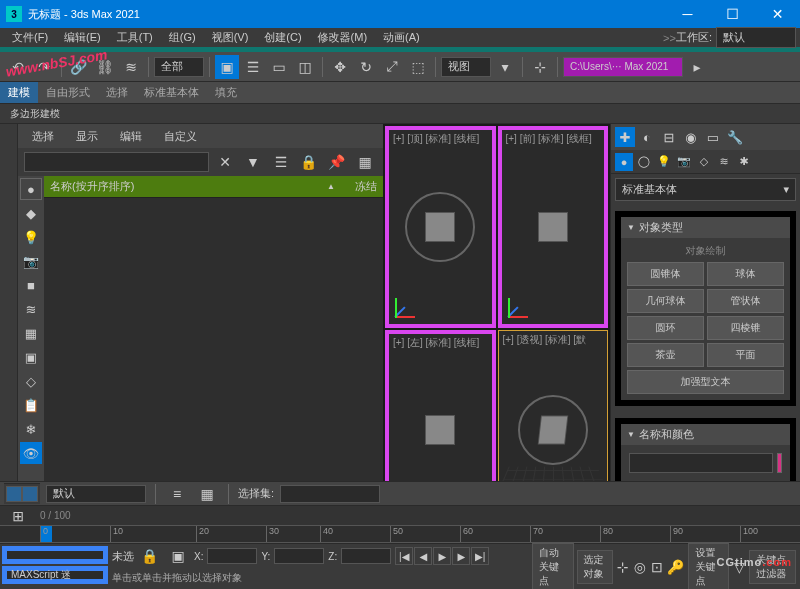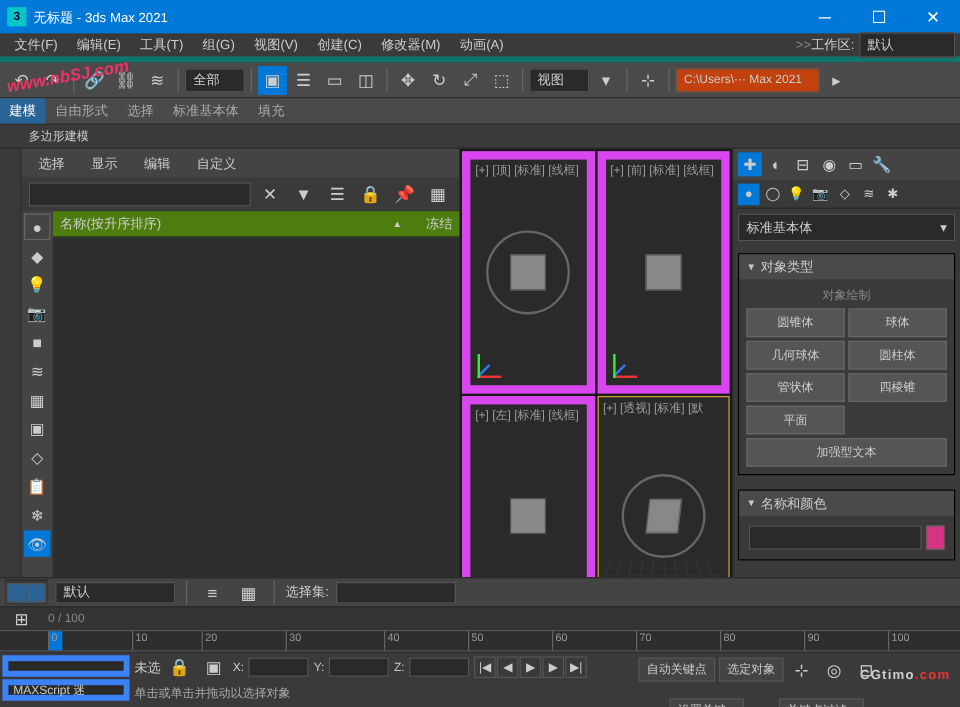--- a/index.html
+++ b/index.html
@@ -11,63 +11,63 @@
 .menubar{height:24px;background:#3a3a3a;display:flex;align-items:center;padding:0 4px;border-bottom:5px solid #0f766e}
 .menubar .mitem{padding:3px 8px;color:#ccc}
 .menubar .spacer{flex:1}
 .menubar .workspace{display:flex;align-items:center;gap:4px}
 .menubar .workspace .ws-dd{background:#2a2a2a;border:1px solid #555;padding:2px 20px 2px 6px;min-width:80px}
 .toolbar1{height:30px;background:#4a4a4a;display:flex;align-items:center;padding:0 6px;gap:2px;border-bottom:1px solid #2a2a2a}
 .tb-btn{width:24px;height:24px;display:flex;align-items:center;justify-content:center;border:1px solid transparent;color:#ccc;font-size:14px}
 .tb-btn.active{background:#0078d7;border-color:#0078d7}
 .tb-sep{width:1px;height:20px;background:#666;margin:0 3px}
 .tb-dd{background:#2a2a2a;border:1px solid #555;padding:2px 16px 2px 6px;min-width:50px;height:20px;display:flex;align-items:center}
-.tb-path{background:#c2410c;border:1px solid #555;padding:2px 6px;height:20px;min-width:120px;display:flex;align-items:center;font-size:10px}
+.tb-path{background:#a21caf;border:1px solid #555;padding:2px 6px;height:20px;min-width:120px;display:flex;align-items:center;font-size:10px}
 .ribbon{height:22px;background:#4a4a4a;display:flex;align-items:center;border-bottom:1px solid #2a2a2a}
 .ribbon .rtab{padding:3px 8px;color:#aaa}
 .ribbon .rtab.active{background:#2a6496;color:#fff}
-.subribbon{height:20px;background:#3a3a3a;padding:2px 24px;display:flex;align-items:center;border-bottom:1px solid #2a2a2a;font-size:10px}
+.subribbon{height:20px;background:#3a3a3a;padding:2px 10px;display:flex;align-items:center;border-bottom:1px solid #2a2a2a;font-size:10px}
 .main{display:flex;height:calc(100% - 180px)}
 .left-panel{width:365px;background:#3a3a3a;display:flex;flex-direction:column}
 .scene-menu{height:24px;display:flex;align-items:center;padding:0 4px;gap:2px;background:#444}
 .scene-menu .sm-item{padding:3px 10px}
 .scene-toolbar{height:28px;display:flex;align-items:center;padding:0 6px;gap:4px;background:#3a3a3a}
 .scene-input{flex:1;background:#2a2a2a;border:1px solid #555;height:20px;padding:0 4px}
 .scene-content{flex:1;display:flex;background:#333}
 .scene-icons{width:26px;background:#444;display:flex;flex-direction:column;padding:2px;gap:2px}
 .scene-icon{width:22px;height:22px;display:flex;align-items:center;justify-content:center;border:1px solid transparent;font-size:13px}
 .scene-icon.active{background:#0078d7}
 .scene-icon:first-child{border:1px solid #666}
 .scene-tree{flex:1;background:#2e2e2e}
 .tree-header{height:22px;background:#4d7c0f;display:flex;align-items:center;padding:0 6px;font-size:10px;border-bottom:1px solid #222}
 .tree-header .col1{flex:1}
 .tree-header .sort{font-size:8px;margin-right:20px}
 .left-strip{width:18px;background:#3a3a3a;border-right:1px solid #2a2a2a;display:flex;flex-direction:column;justify-content:flex-end;padding:4px 0}
 .left-strip .play-icon{width:14px;height:14px;margin:2px auto;border:1px solid #666;display:flex;align-items:center;justify-content:center}
 .viewports{flex:1;display:grid;grid-template-columns:1fr 1fr;grid-template-rows:1fr 1fr;gap:2px;background:#1a1a1a;padding:2px}
-.viewport{background:#2a2a2a;position:relative;border:7px solid #d946ef;overflow:hidden}
+.viewport{background:#2a2a2a;position:relative;border:4px solid #d946ef;overflow:hidden}
 .viewport.active{border:1px solid #d4a035}
 .vp-label{position:absolute;top:2px;left:4px;font-size:10px;color:#999;z-index:2}
 .vp-content{width:100%;height:100%;display:flex;align-items:center;justify-content:center;position:relative}
 .cube{width:30px;height:30px;background:#888;border:1px solid #555}
 .ring{position:absolute;width:70px;height:70px;border:2px solid #666;border-radius:50%;top:50%;left:50%;transform:translate(-50%,-50%)}
 .grid-plane{position:absolute;bottom:20px;left:50%;transform:translate(-50%) perspective(200px) rotateX(60deg);width:100px;height:60px;background:repeating-linear-gradient(0deg,#333 0,#333 1px,transparent 1px,transparent 10px),repeating-linear-gradient(90deg,#333 0,#333 1px,transparent 1px,transparent 10px)}
 .axis{position:absolute;bottom:6px;left:6px;width:30px;height:30px}
 .axis::before{content:"";position:absolute;bottom:0;left:0;width:20px;height:2px;background:#e33}
 .axis::after{content:"";position:absolute;bottom:0;left:0;width:2px;height:20px;background:#3e3}
 .axis .z{position:absolute;bottom:0;left:0;width:14px;height:2px;background:#37e;transform:rotate(-45deg);transform-origin:left}
 .right-panel{width:190px;background:#3a3a3a;display:flex;flex-direction:column;border-left:1px solid #2a2a2a}
 .cmd-tabs{height:26px;display:flex;align-items:center;padding:0 4px;gap:2px;background:#444}
 .cmd-tab{width:20px;height:20px;display:flex;align-items:center;justify-content:center;border:1px solid transparent;font-size:13px}
 .cmd-tab.active{background:#0078d7}
 .cmd-cats{height:24px;display:flex;align-items:center;padding:0 4px;gap:2px;background:#3a3a3a;border-bottom:1px solid #2a2a2a}
 .cmd-cat{width:18px;height:18px;display:flex;align-items:center;justify-content:center;font-size:11px}
 .cmd-cat.active{background:#0078d7}
 .cmd-dd{margin:4px;background:#2a2a2a;border:1px solid #555;padding:3px 6px;display:flex;justify-content:space-between;align-items:center}
-.rollout{margin:6px 4px;border:1px solid #000000}
+.rollout{margin:6px 4px;border:6px solid #000000}
 .roll-head{background:#4a4a4a;padding:3px 6px;display:flex;align-items:center;gap:4px}
 .roll-head::before{content:"▼";font-size:8px}
 .roll-body{padding:4px;background:#3a3a3a}
 .auto-grid{text-align:center;padding:2px;color:#888;font-size:10px}
 .obj-grid{display:grid;grid-template-columns:1fr 1fr;gap:3px;padding:2px}
 .obj-btn{background:#555;border:1px solid #666;padding:4px 2px;text-align:center;font-size:10px}
 .obj-btn.wide{grid-column:1/3}
 .color-row{display:flex;gap:4px;padding:4px;align-items:center}
 .name-input{flex:1;background:#2a2a2a;border:1px solid #555;height:20px}
 .color-sw{width:28px;height:20px;background:#d63384;border:1px solid #666}
@@ -82,21 +82,21 @@
 .status{height:46px;display:flex;background:#3a3a3a;border-top:1px solid #2a2a2a}
 .st-left{width:110px;display:flex;flex-direction:column;gap:2px;padding:2px}
 .st-box{background:#2a2a2a;border:5px solid #3b82f6;height:18px;padding:0 4px;font-size:10px;display:flex;align-items:center}
 .st-mid{flex:1;display:flex;flex-direction:column;padding:2px;gap:2px}
 .st-row{display:flex;align-items:center;gap:4px;height:20px}
 .coord-label{font-size:10px}
 .coord-val{background:#2a2a2a;border:1px solid #555;width:50px;height:16px;padding:0 3px;font-size:10px;display:flex;align-items:center}
 .tip{font-size:10px;color:#aaa}
 .playback{display:flex;gap:1px}
 .pb-btn{width:18px;height:18px;display:flex;align-items:center;justify-content:center;font-size:10px;border:1px solid #555}
-.st-right{width:270px;display:flex;flex-direction:column;padding:2px;gap:12px}
+.st-right{width:270px;display:flex;padding:2px;gap:2px}
 .key-row{display:flex;gap:3px;align-items:center}
 .key-btn{background:#444;border:1px solid #555;padding:2px 6px;font-size:10px}
 .watermark{position:absolute;top:55px;left:5px;color:#e36;font-size:14px;font-weight:bold;transform:rotate(-10deg);z-index:100;pointer-events:none;font-style:italic}
 .watermark2{position:absolute;bottom:18px;right:8px;color:#fff;font-size:18px;font-weight:bold;z-index:100;pointer-events:none;letter-spacing:1px}
 .watermark2 .o{color:#e33}
 .vp-grid-icons{width:36px;background:#3a3a3a;border-top:1px solid #2a2a2a;display:flex;padding:2px}
 .vp-grid-icons .vg{width:16px;height:16px;border:1px solid #555;background:#2a6496}
 </style>
 </head>
 <body>
@@ -274,23 +274,24 @@
         <span>▾</span>
       </div>
     <div class="rollout">
       <div class="roll-head">对象类型</div>
       <div class="roll-body">
         <div class="auto-grid">对象绘制</div>
         <div class="obj-grid">
           <div class="obj-btn">圆锥体</div>
           <div class="obj-btn">球体</div>
           <div class="obj-btn">几何球体</div>
-          <div class="obj-btn">圆柱体</div>
           <div class="obj-btn">管状体</div>
+          <div class="obj-btn">圆环</div>
           <div class="obj-btn">四棱锥</div>
+          <div class="obj-btn">茶壶</div>
           <div class="obj-btn">平面</div>
           <div class="obj-btn wide">加强型文本</div>
         </div>
       </div>
     </div>
     <div class="rollout">
       <div class="roll-head">名称和颜色</div>
       <div class="roll-body">
         <div class="color-row">
           <input class="name-input" style="">
@@ -316,22 +317,22 @@
     <div class="layer-dd"></div>
   </div>
   <div class="timeline">
     <div class="tb-btn">⊞</div>
     <div class="frame-ind">0  /  100</div>
   </div>
   <div class="ruler">
     <div class="marker"></div>
     <div class="tick" style="left:40px">0</div>
     <div class="tick" style="left:110px">10</div>
-    <div class="tick" style="left:168px">20</div>
-    <div class="tick" style="left:238px">30</div>
+    <div class="tick" style="left:196px">20</div>
+    <div class="tick" style="left:266px">30</div>
     <div class="tick" style="left:320px">40</div>
     <div class="tick" style="left:390px">50</div>
     <div class="tick" style="left:460px">60</div>
     <div class="tick" style="left:530px">70</div>
     <div class="tick" style="left:600px">80</div>
     <div class="tick" style="left:670px">90</div>
     <div class="tick" style="left:740px">100</div>
   </div>
   <div class="status">
     <div class="st-left">

